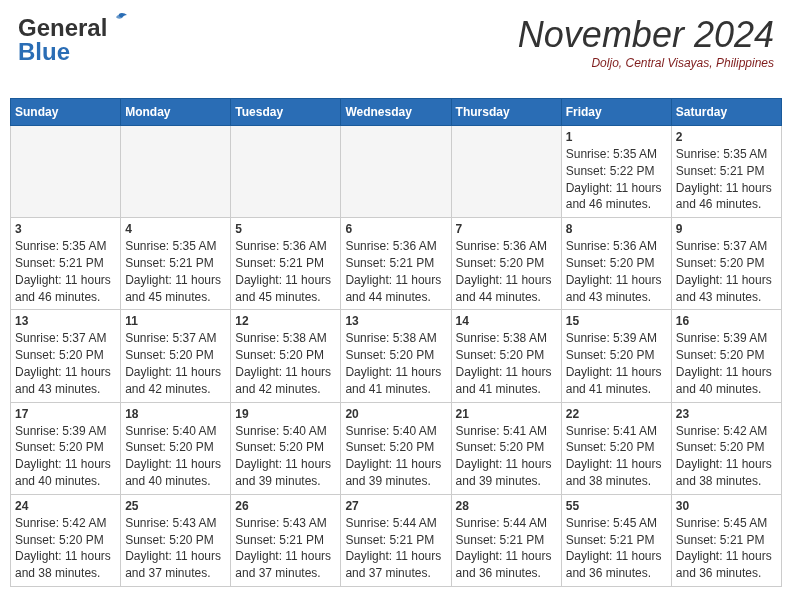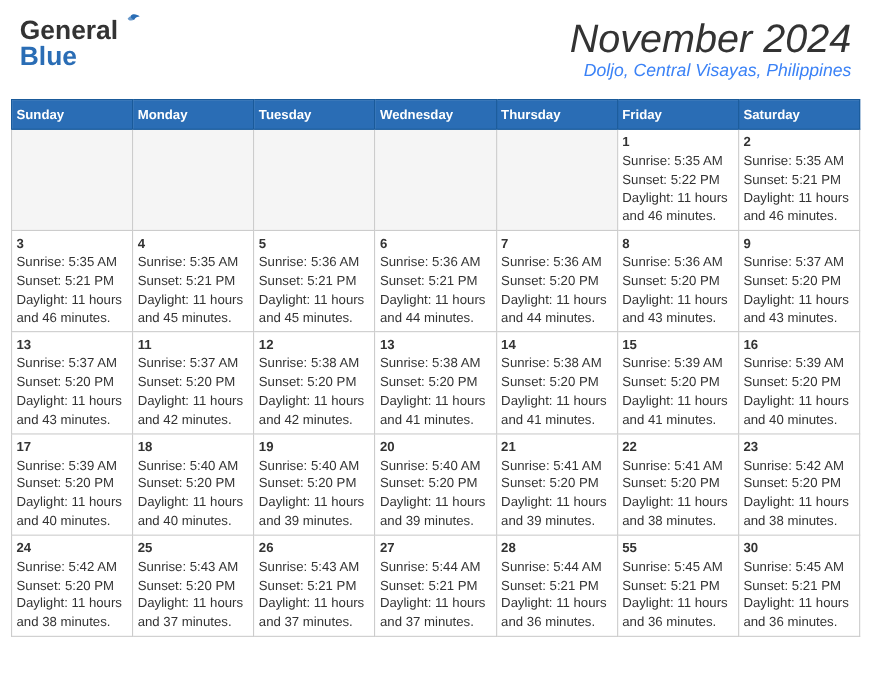--- a/index.html
+++ b/index.html
@@ -7,40 +7,40 @@
       font-family: Arial, sans-serif;
       background: #fff;
       width: 792px;
       min-height: 612px;
       padding: 10px;
     }
     .header {
       display: flex;
       justify-content: space-between;
       align-items: flex-start;
-      margin-bottom: 12px;
+      margin-bottom: 24px;
       padding: 4px 8px;
     }
     .logo {
       display: flex;
       flex-direction: column;
       align-items: flex-start;
     }
     .title-section {
       text-align: right;
       font-style: italic;
     }
     .month-title {
       font-size: 36px;
       font-weight: normal;
       color: #333;
     }
     .location {
-      font-size: 16px;
-      color: #3b82f6;
+      font-size: 12px;
+      color: #7f1d1d;
     }
     .calendar {
       width: 100%;
       border-collapse: collapse;
       font-size: 11px;
     }
     .calendar th {
       background: #2a6db5;
       color: #fff;
       padding: 6px 4px;

